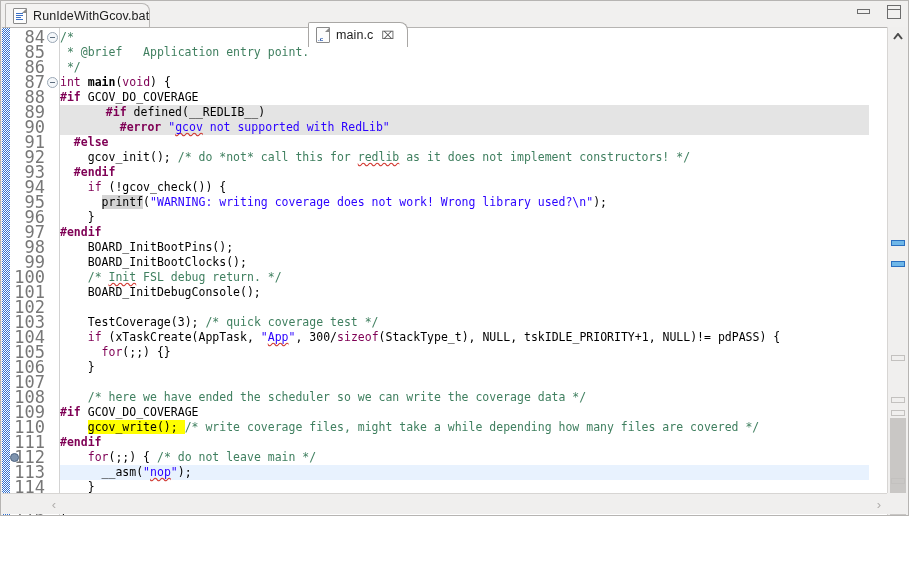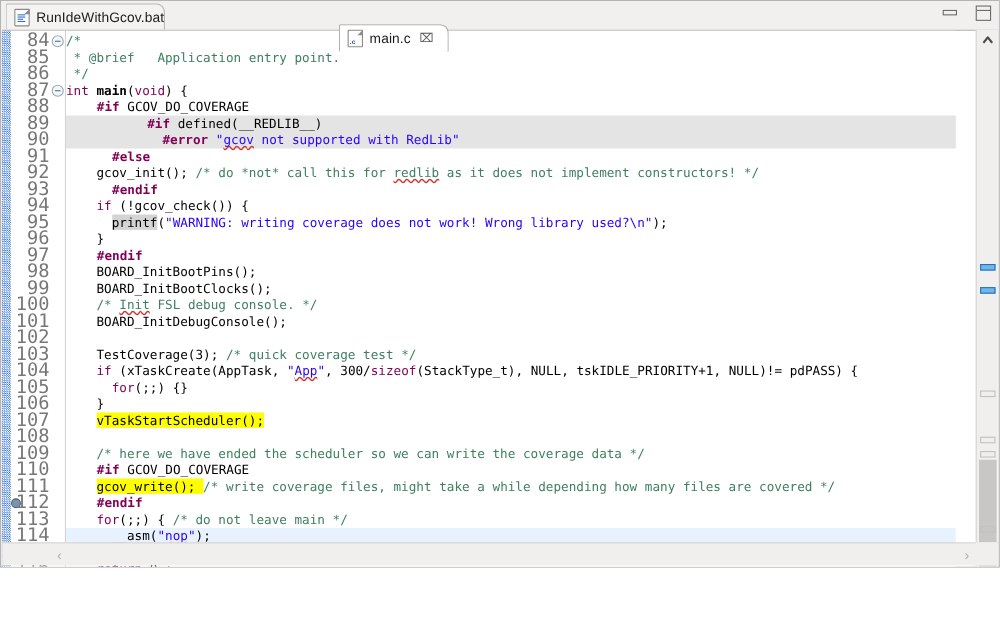--- a/index.html
+++ b/index.html
@@ -123,21 +123,21 @@
     content:"";position:absolute;left:2px;top:4px;width:5px;height:1px;background:#5d6d7e;
   }
   .bp{
     position:absolute;left:0px;top:3px;width:9px;height:9px;
     border-radius:50%;background:#7e93ad;border:1px solid #4f6480;
     box-sizing:border-box;
   }
 
   
   .kw{color:#7f0055;font-weight:normal;}
-  .pp{color:#7f0055;font-weight:bold;margin-left:28px;}
+  .pp{color:#7f0055;font-weight:bold;}
   .cm{color:#3f7f5f;}
   .st{color:#2a00ff;}
   .fn{color:#000000;}
   .num{color:#000000;}
   .occ{background:#d4d4d4;}
   .hl-yellow{background:#ffff00;}
   .row.sel{background:#e4e4e4;padding-left:32px;}
   .row.curline{background:#e8f2fe;}
   .sq{
     text-decoration:underline;
@@ -274,28 +274,27 @@
           <div class="row sel">    <span class="pp">#error</span> <span class="st">"</span><span class="st sq">gcov</span><span class="st"> not supported with RedLib"</span></div>
           <div class="row">  <span class="pp">#else</span></div>
           <div class="row">    gcov_init(); <span class="cm">/* do *not* call this for </span><span class="cm sq">redlib</span><span class="cm"> as it does not implement constructors! */</span></div>
           <div class="row">  <span class="pp">#endif</span></div>
           <div class="row">    <span class="kw">if</span> (!gcov_check()) {</div>
           <div class="row">      <span class="occ">printf</span>(<span class="st">"WARNING: writing coverage does not work! Wrong library used?\n"</span>);</div>
           <div class="row">    }</div>
           <div class="row"><span class="pp">#endif</span></div>
           <div class="row">    BOARD_InitBootPins();</div>
           <div class="row">    BOARD_InitBootClocks();</div>
-          <div class="row">    <span class="cm">/* </span><span class="cm sq">Init</span><span class="cm"> FSL debug console. */</span></div>
+          <div class="row">    <span class="cm">/* </span><span class="cm sq">Init</span><span class="cm"> FSL debug return. */</span></div>
           <div class="row">    BOARD_InitDebugConsole();</div>
           <div class="row">&nbsp;</div>
           <div class="row">    TestCoverage(<span class="num">3</span>); <span class="cm">/* quick coverage test */</span></div>
           <div class="row">    <span class="kw">if</span> (xTaskCreate(AppTask, <span class="st">"</span><span class="st sq">App</span><span class="st">"</span>, <span class="num">300</span>/<span class="kw">sizeof</span>(StackType_t), NULL, tskIDLE_PRIORITY+<span class="num">1</span>, NULL)!= pdPASS) {</div>
           <div class="row">      <span class="kw">for</span>(;;) {}</div>
           <div class="row">    }</div>
-          <div class="row">    <span class="hl-yellow">vTaskStartScheduler();</span></div>
           <div class="row">&nbsp;</div>
           <div class="row">    <span class="cm">/* here we have ended the scheduler so we can write the coverage data */</span></div>
           <div class="row"><span class="pp">#if</span> GCOV_DO_COVERAGE</div>
           <div class="row">    <span class="hl-yellow">gcov_write(); </span><span class="cm">/* write coverage files, might take a while depending how many files are covered */</span></div>
           <div class="row"><span class="pp">#endif</span></div>
           <div class="row">    <span class="kw">for</span>(;;) { <span class="cm">/* do not leave main */</span></div>
           <div class="row curline">      __asm(<span class="st">"</span><span class="st sq">nop</span><span class="st">"</span>);</div>
           <div class="row">    }</div>
           <div class="row">    <span class="kw">return</span> <span class="num">0</span> ;</div>
           <div class="row">}</div>

